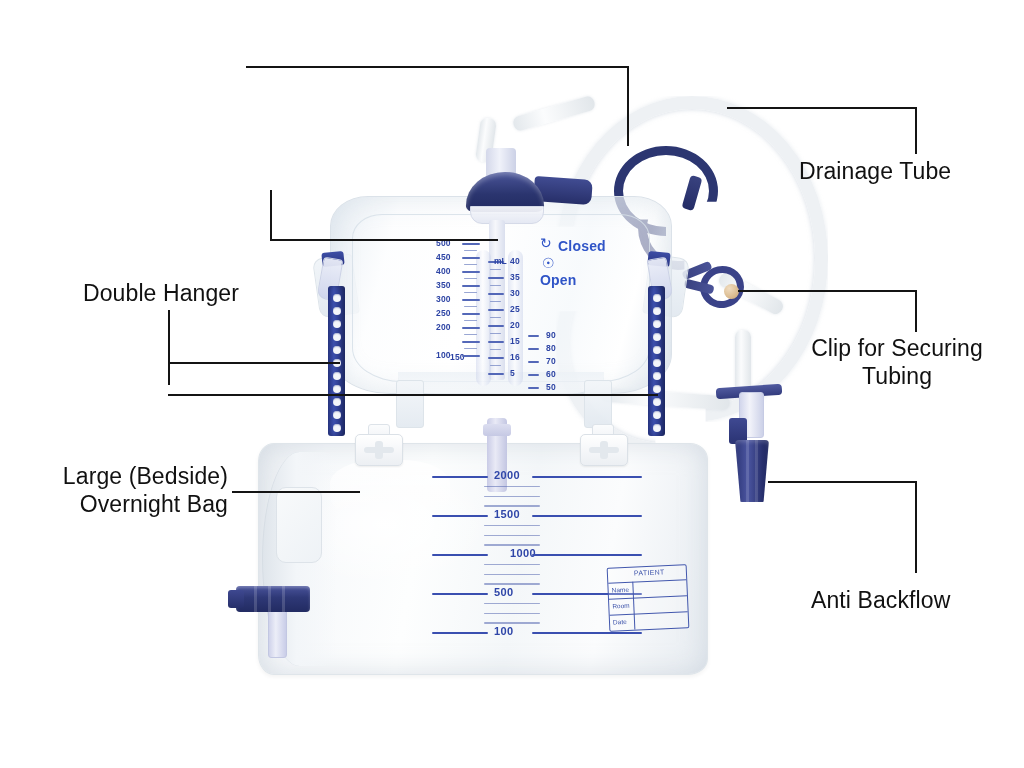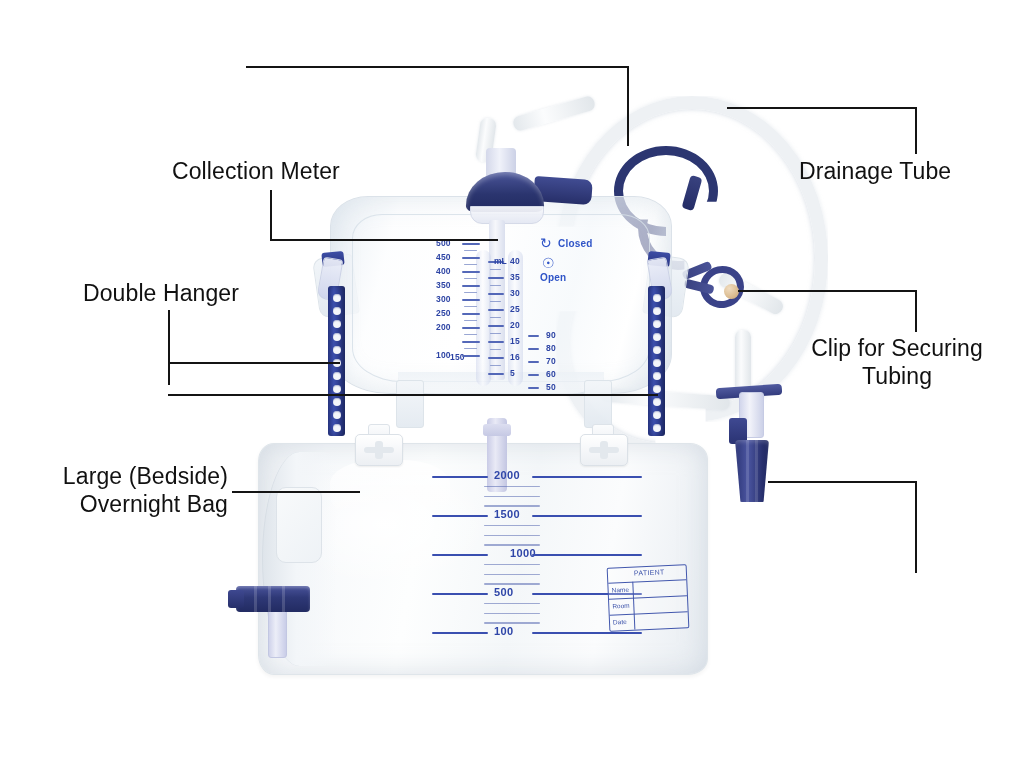--- a/index.html
+++ b/index.html
@@ -247,21 +247,21 @@
     background: linear-gradient(90deg, rgba(205,212,235,0.55), rgba(250,251,254,0.5) 45%, rgba(203,211,234,0.55));
     border-radius: 8px;
   }
   .mlabel-ml {
     position: absolute; font-size: 8.5px; color: #2d44a4; font-weight: 700;
   }
 
   
   .valve-icon-text {
     position: absolute; color: #2f54c7; font-weight: 700;
-    font-size: 10px; letter-spacing: 0.2px;
+    font-size: 14px; letter-spacing: 0.2px;
   }
   .valve-glyph {
     position: absolute; color: #2f54c7; font-size: 14px; line-height: 1;
   }
 
   
   .hanger-strap {
     position: absolute; width: 17px; height: 150px;
     background: linear-gradient(90deg,#2b3a8e 0%,#3d50ae 35%,#2a3885 75%,#202c6e 100%);
     border-radius: 3px;
@@ -605,26 +605,26 @@
 
   <div class="leader h" style="left:738px; top:290px; width:178px;"></div>
   <div class="leader v" style="left:915px; top:290px; height:42px;"></div>
 
   <div class="leader h" style="left:232px; top:491px; width:128px;"></div>
 
   <div class="leader h" style="left:768px; top:481px; width:148px;"></div>
   <div class="leader v" style="left:915px; top:481px; height:92px;"></div>
 
 
-  <div class="callout" style="left:172px; top:157px;">Collection Meter</div>
 
   <div class="callout" style="left:83px; top:279px;">Double Hanger</div>
 
   <div class="callout right" style="left:0px; top:462px; width:228px;">Large (Bedside)
 Overnight Bag</div>
 
   <div class="callout" style="left:799px; top:157px;">Drainage Tube</div>
 
   <div class="callout center" style="left:786px; top:334px; width:222px;">Clip for Securing
 Tubing</div>
 
+  <div class="callout" style="left:811px; top:586px;">Anti Backflow</div>
 
 </div>
 
 </body></html>

